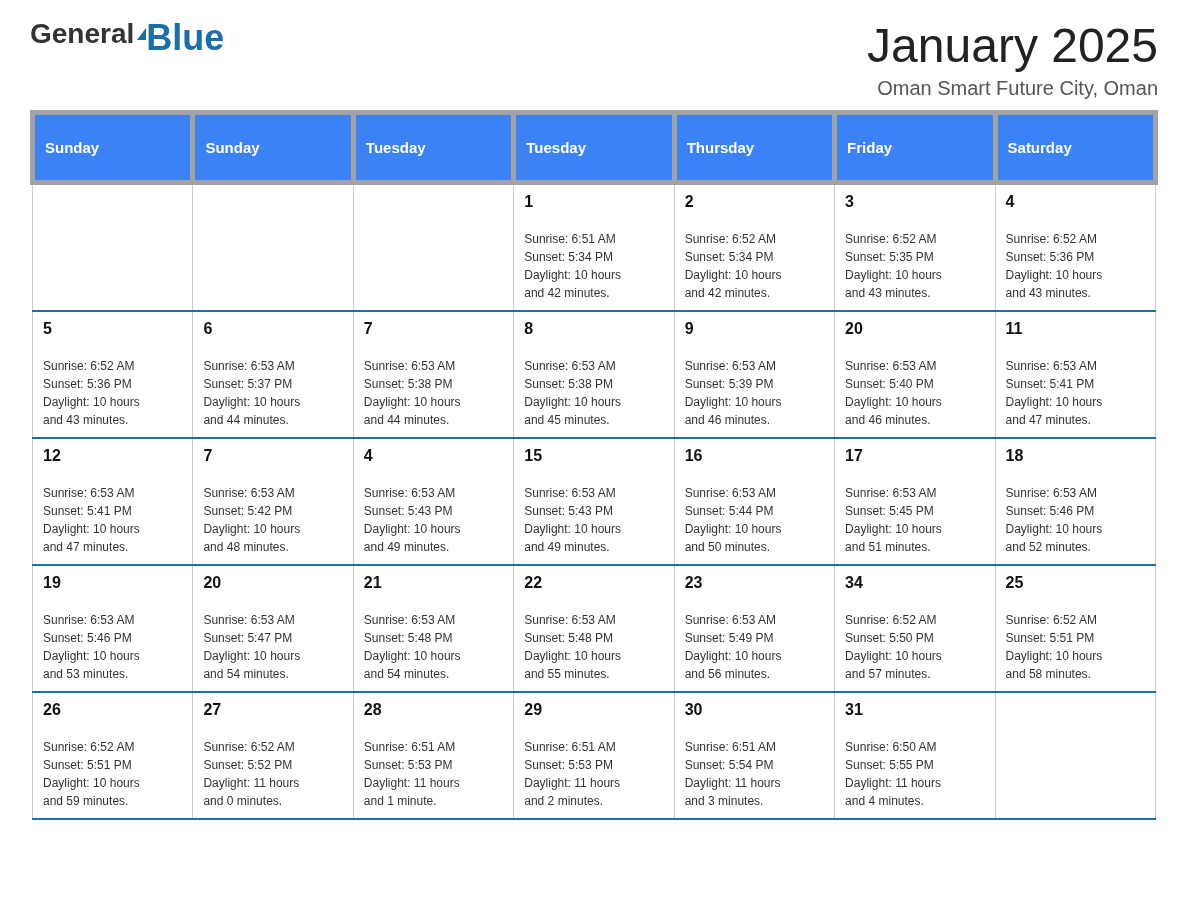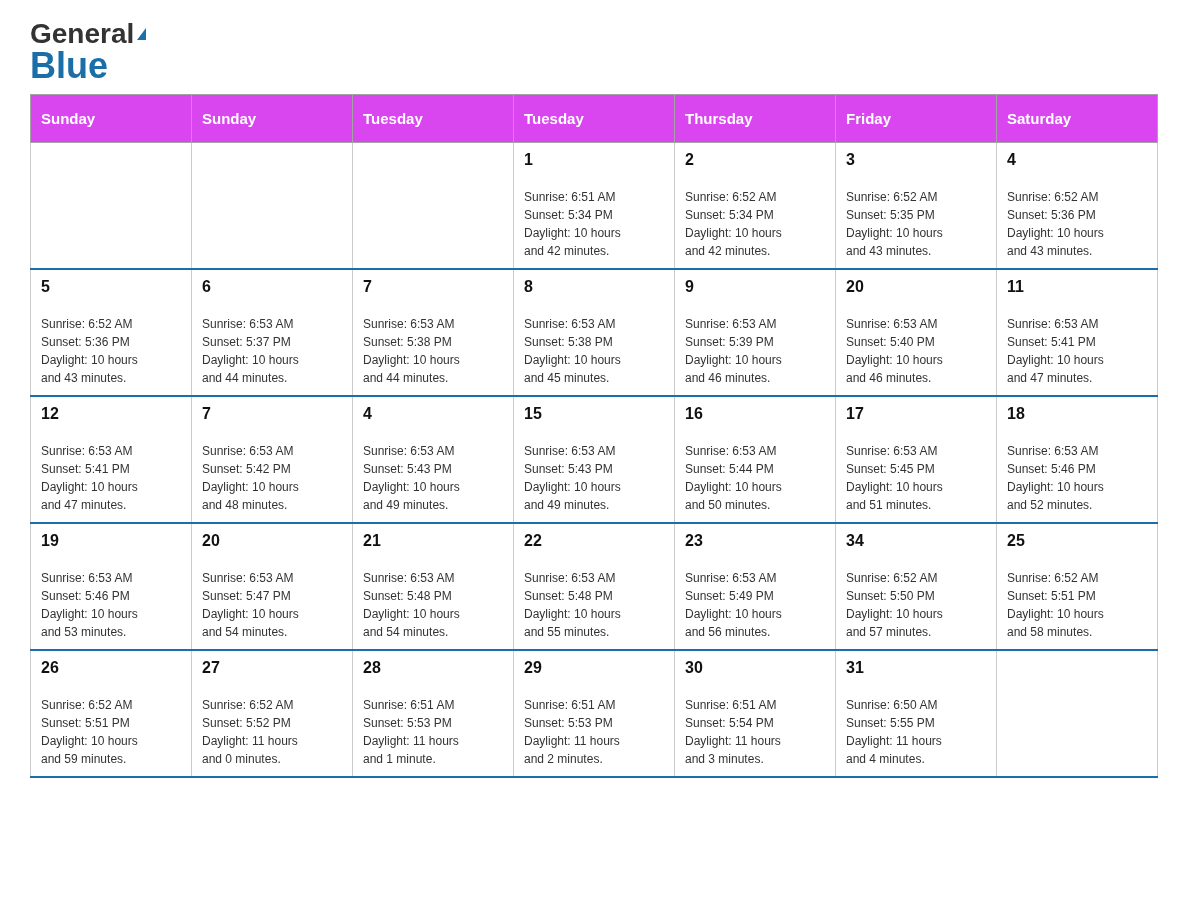--- a/index.html
+++ b/index.html
@@ -11,21 +11,21 @@
       padding: 20px 30px;
     }
     .header-area {
       display: flex;
       justify-content: space-between;
       align-items: flex-start;
       margin-bottom: 10px;
     }
     .logo {
       display: flex;
-      flex-direction: column;
+      flex-direction: row;
       align-items: flex-start;
     }
     .logo-general {
       font-size: 28px;
       font-weight: bold;
       color: #333;
       line-height: 1;
     }
     .logo-blue {
       font-size: 36px;
@@ -55,27 +55,27 @@
       font-size: 20px;
       color: #555;
       margin-top: 4px;
     }
     table {
       width: 100%;
       border-collapse: collapse;
       margin-top: 10px;
     }
     thead th {
-      background-color: #d946ef;
+      background-color: #3b82f6;
       color: #fff;
       font-size: 15px;
       font-weight: bold;
-      padding: 15px 10px;
+      padding: 24px 10px;
       text-align: left;
-      border: 1px solid #a3a3a3;
+      border: 5px solid #a3a3a3;
     }
     tbody td {
       vertical-align: top;
       padding: 8px 10px;
       border: 1px solid #ccc;
       font-size: 12.5px;
       color: #333;
       width: 14.28%;
       min-height: 100px;
     }
@@ -104,20 +104,22 @@
 
 <div class="header-area">
   <div class="logo">
     <div style="display:flex; align-items:center;">
       <span class="logo-general">General</span>
       <span class="logo-triangle"></span>
     </div>
     <span class="logo-blue">Blue</span>
   </div>
   <div class="title-area">
+    <div class="main-title">January 2025</div>
+    <div class="subtitle">Oman Smart Future City, Oman</div>
   </div>
 </div>
 
 <table>
   <thead>
     <tr>
     <th>Sunday</th>
         <th>Sunday</th>
         <th>Tuesday</th>
         <th>Tuesday</th>

